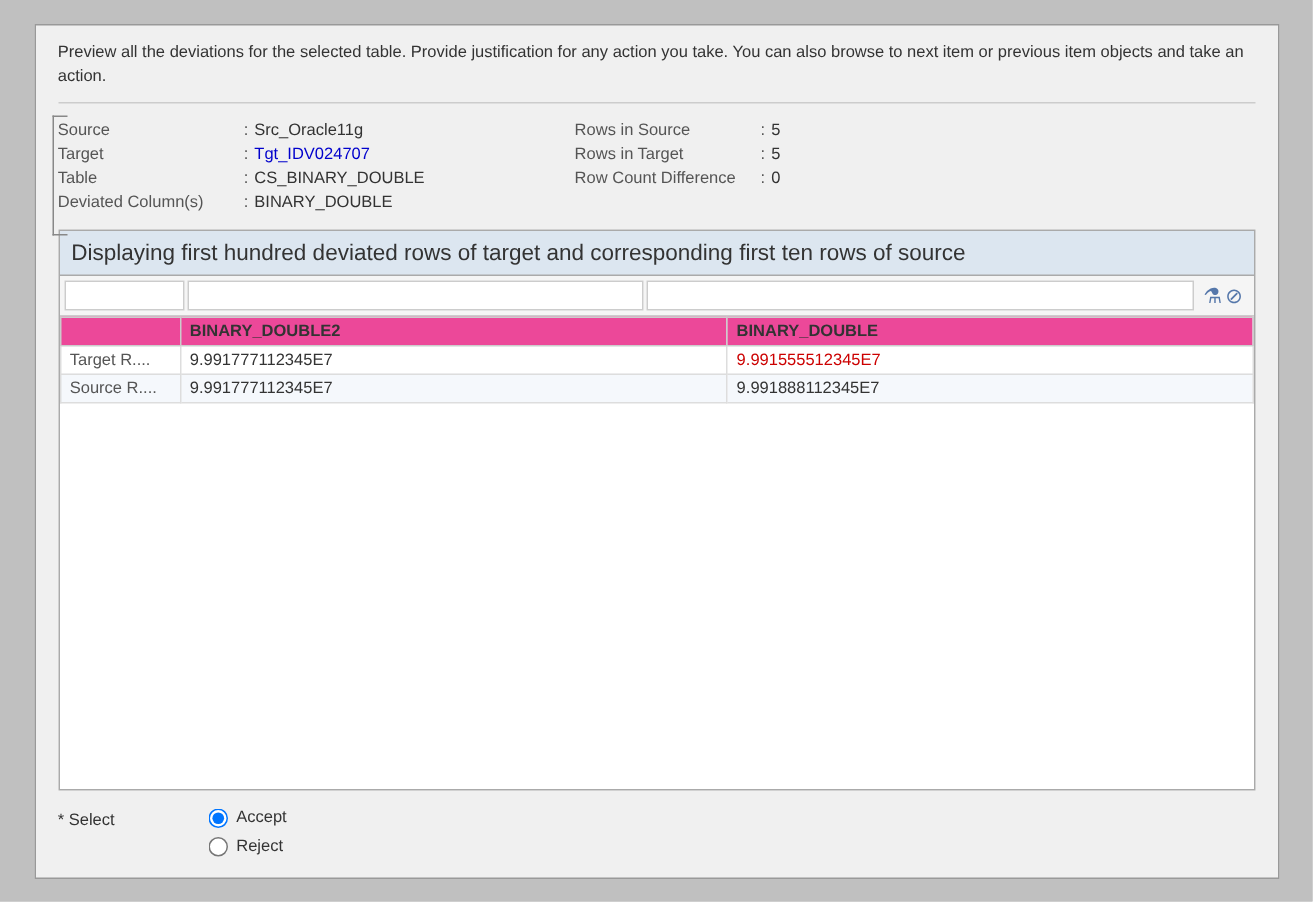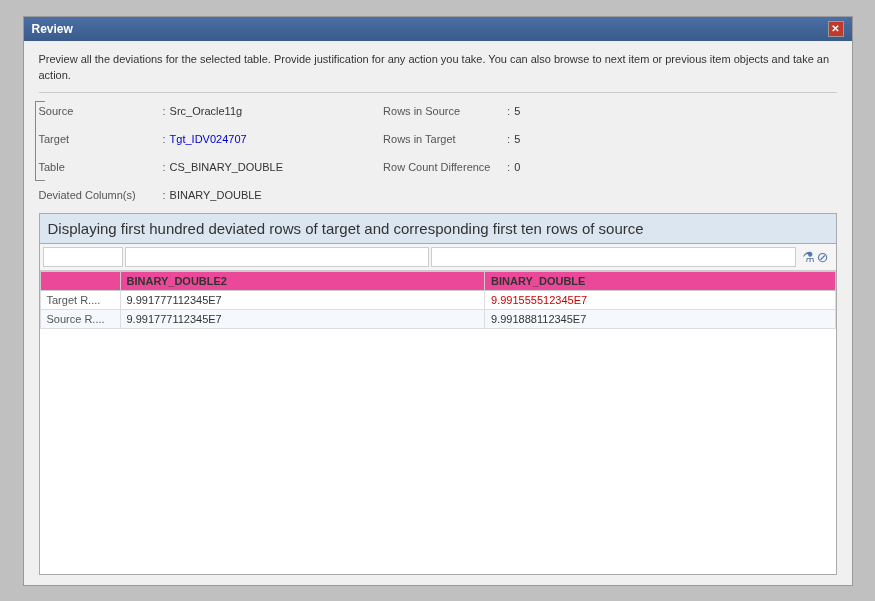--- a/index.html
+++ b/index.html
@@ -71,21 +71,21 @@
     }
     .meta-section {
       display: flex;
       gap: 40px;
       padding: 4px 0;
       position: relative;
     }
     .meta-col {
       display: flex;
       flex-direction: column;
-      gap: 16px;
+      gap: 4px;
     }
     .meta-row {
       display: flex;
       align-items: center;
       gap: 4px;
     }
     .meta-label {
       color: #555;
       min-width: 120px;
       font-size: 11px;
@@ -232,24 +232,20 @@
       color: #333;
       min-width: 60px;
     }
   </style>
 </head>
 <body>
 
 <div class="outer-container">
   <div class="dialog">
 
-    <div class="dialog-title-bar">
-      <span>Review</span>
-      <div class="title-close-btn">✕</div>
-    </div>
 
     <div class="dialog-body">
 
       <div class="description-text">Preview all the deviations for the selected table. Provide justification for any action you take. You can also browse to next item or previous item objects and take an action.</div>
 
       <div class="meta-section">
 
         <div style="position:absolute; left:-4px; top:0; bottom:0; width:10px; border-top:1px solid #888; border-bottom:1px solid #888; border-left:1px solid #888; height:80px;"></div>
 
         <div class="meta-col">
@@ -323,16 +319,29 @@
             </tr>
             <tr>
               <td class="row-label-cell">Source R....</td>
               <td class="normal-value">9.991777112345E7</td>
               <td class="normal-value">9.991888112345E7</td>
             </tr>
           </tbody>
         </table>
       </div>
 
+      <div class="select-section">
+        <span class="select-label">* Select</span>
+        <div class="radio-group">
+          <div class="radio-row">
+            <input type="radio" name="action" class="radio-input" checked="" style="">
+            <span class="radio-label">Accept</span>
+          </div>
+          <div class="radio-row">
+            <input type="radio" name="action" class="radio-input" style="">
+            <span class="radio-label">Reject</span>
+          </div>
+        </div>
+      </div>
     </div>
 
   </div>
 </div>
 
 </body></html>

